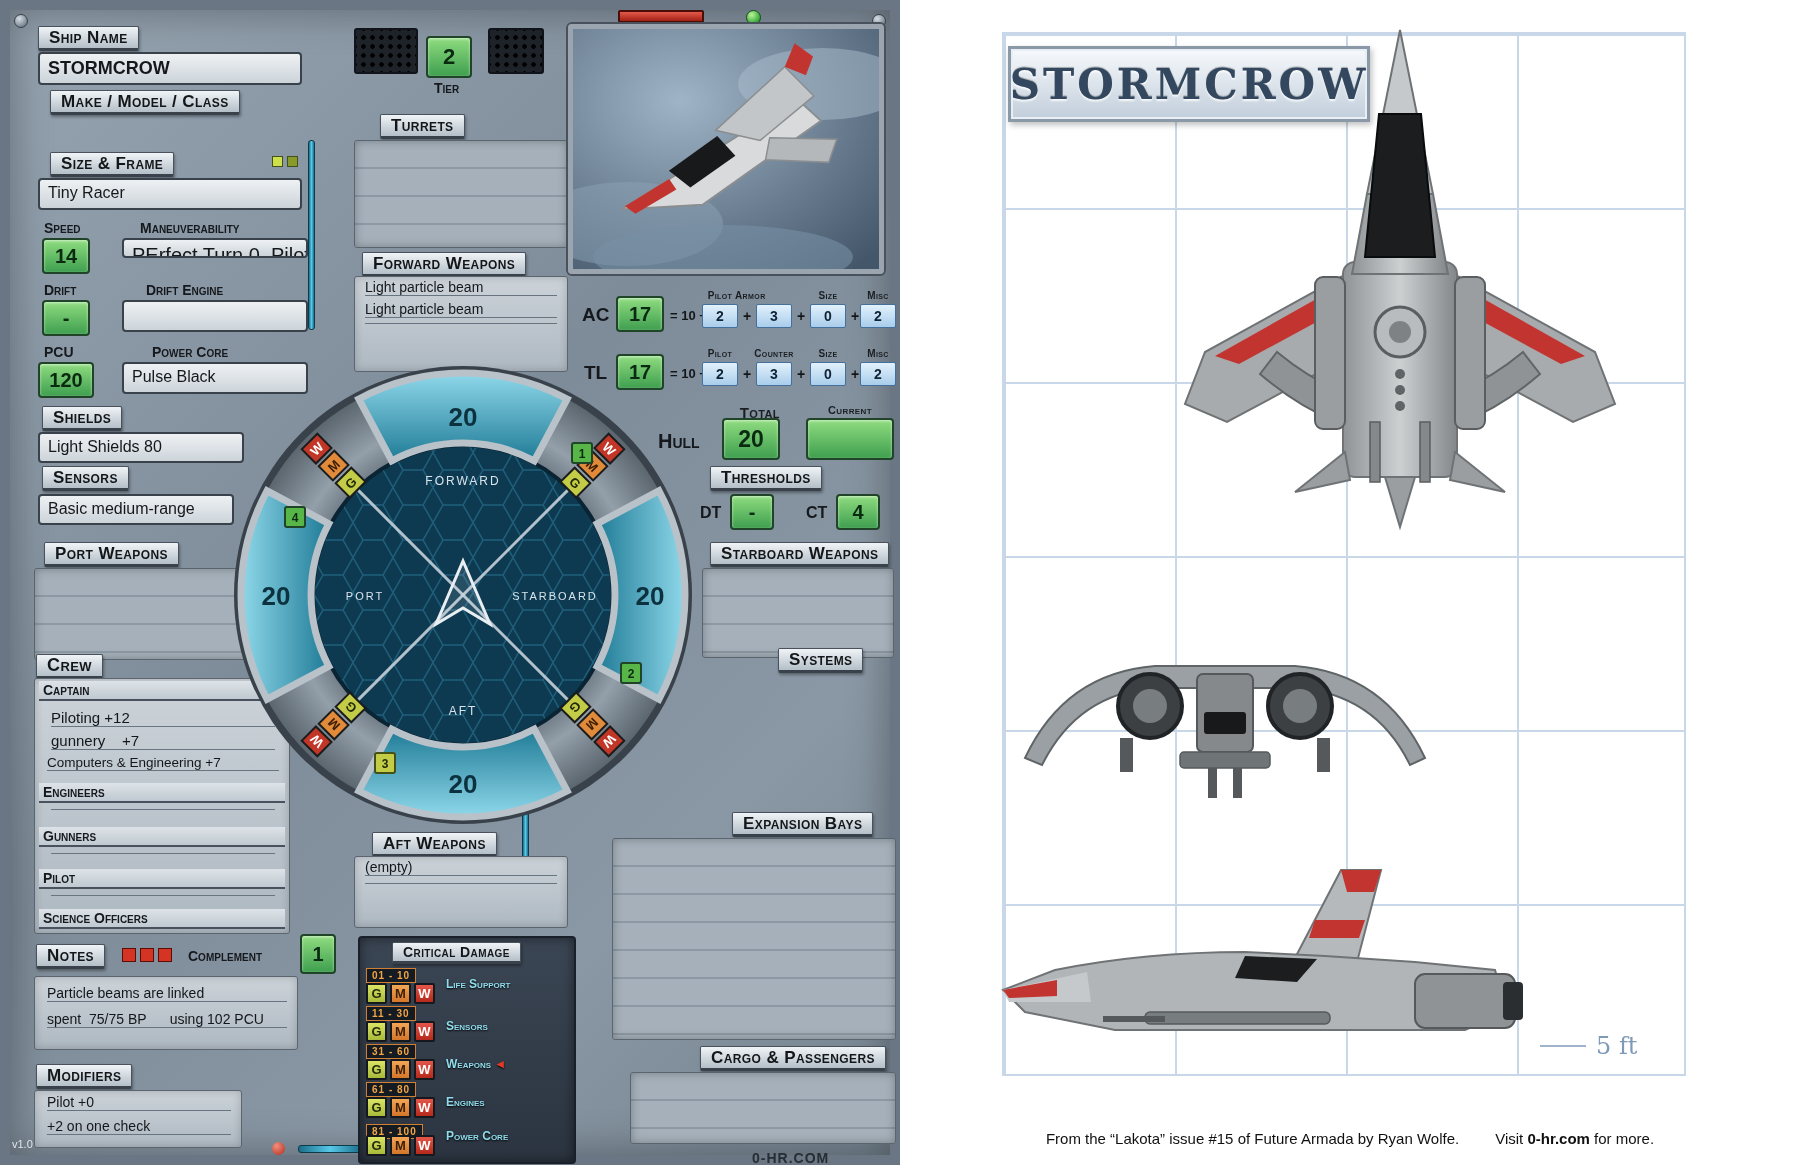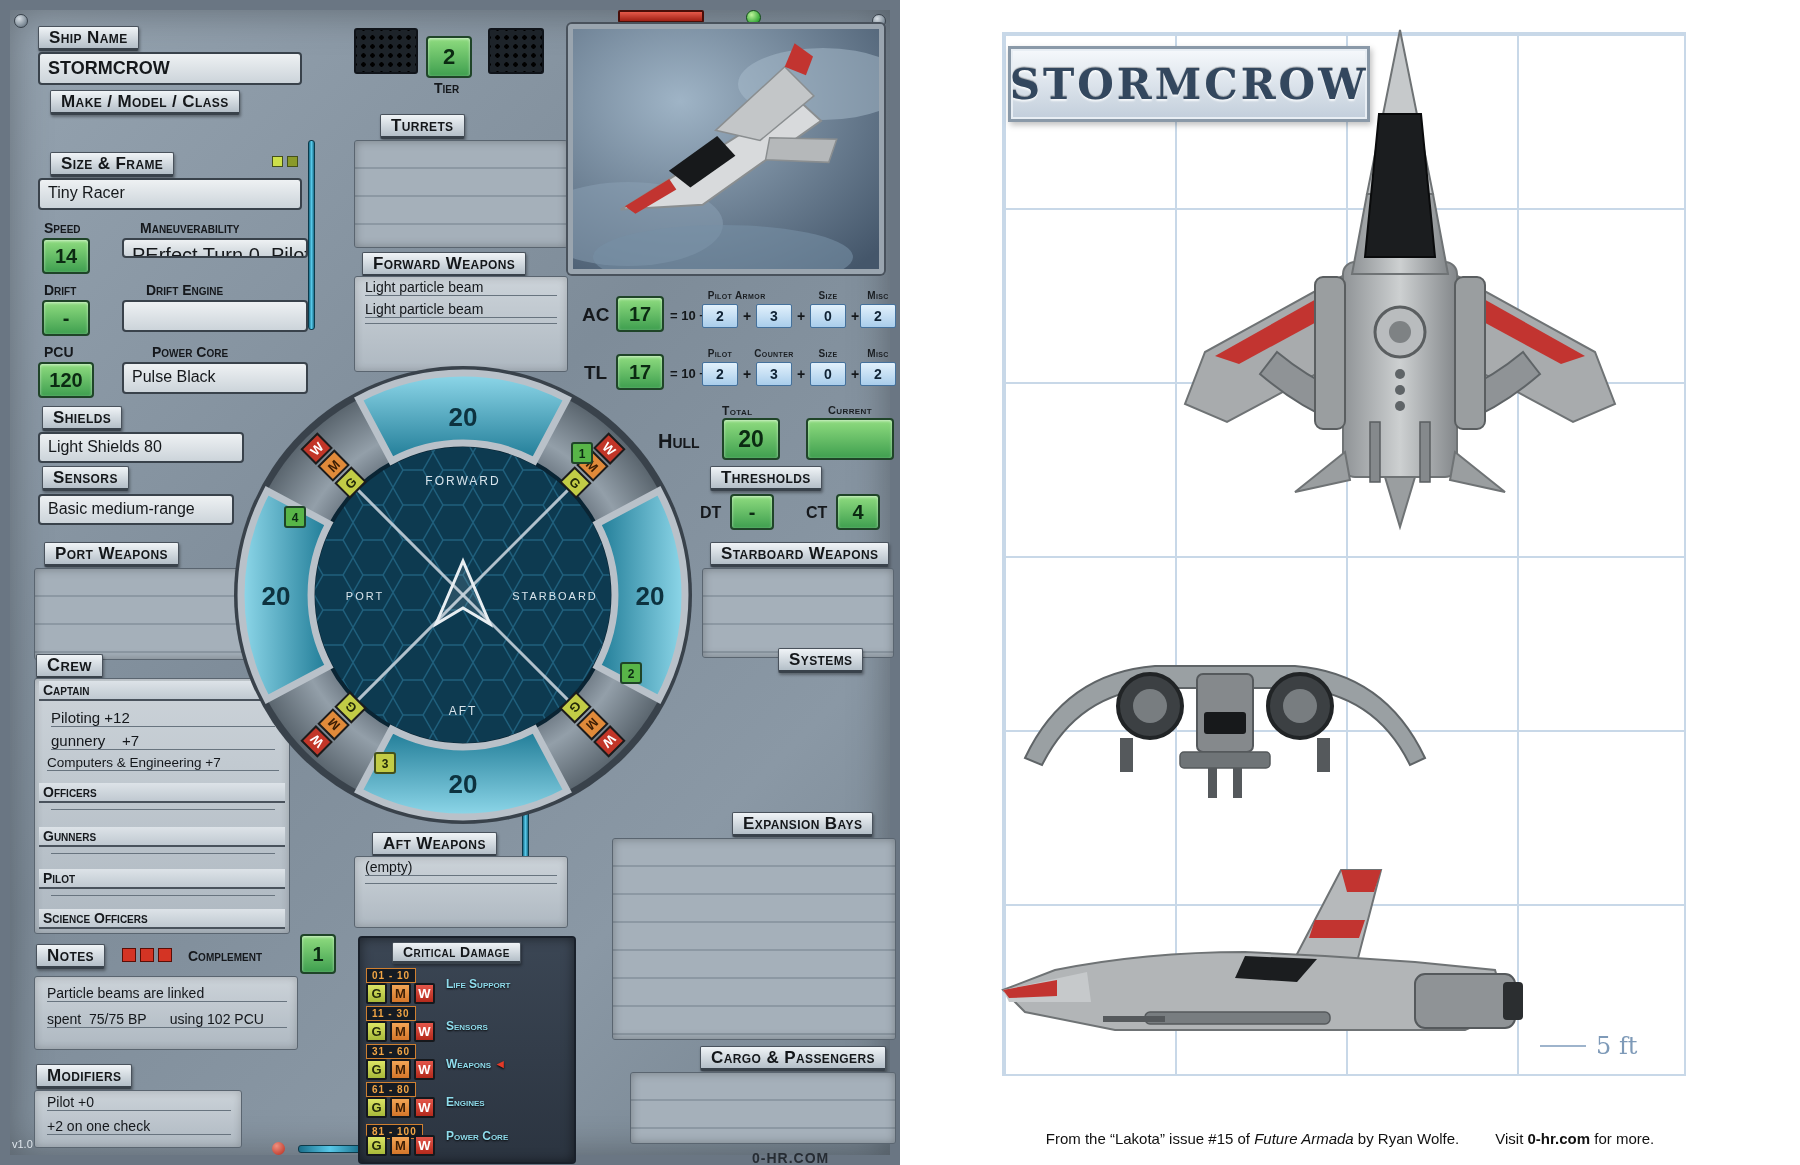--- a/index.html
+++ b/index.html
@@ -61,21 +61,21 @@
     background-image:linear-gradient(90deg,#c8d8e8 2px,transparent 2px),linear-gradient(180deg,#c8d8e8 2px,transparent 2px);
     background-size:171px 174px}
   .bp-title{position:absolute;left:108px;top:46px;width:362px;height:76px;display:flex;align-items:center;justify-content:center;
     background:linear-gradient(180deg,#f6f9fc,#c2cedb);border:3px solid #8a99a8;box-shadow:0 0 0 2px #e8eef4 inset, 2px 3px 6px rgba(0,0,0,.25);
     font-family:"DejaVu Serif",serif;font-weight:bold;font-size:42px;letter-spacing:3px;color:#33475e;
     text-shadow:0 2px 2px rgba(255,255,255,.8), 0 -1px 1px rgba(0,0,0,.3)}
   .bp-scale{position:absolute;left:640px;top:1032px;display:flex;align-items:center;gap:10px;
     font-family:"DejaVu Serif",serif;font-size:24px;color:#7e9ab8}
   .bp-scale .line{display:inline-block;width:46px;height:0;border-top:2px solid #9eb4cc}
   .bp-footer{position:absolute;left:0;top:1130px;width:900px;text-align:center;font-size:15px;color:#111}
-  .bp-footer .it{font-style:italic}
+  .bp-footer .it{}
   .bp-footer .bold{font-weight:bold}
   .bp-footer .gap{margin-left:36px}
 </style>
 </head>
 <body>
 
 <div id="app">
 
   <div class="sheet">
 
@@ -121,21 +121,21 @@
 
     <div class="hdr" style="left:34px;top:532px">Port Weapons</div>
     <div class="panel" style="left:24px;top:558px;width:232px;height:92px"></div>
 
     <div class="hdr" style="left:26px;top:644px;font-size:18px">Crew</div>
     <div class="lightpanel" style="left:24px;top:668px;width:256px;height:256px">
       <div class="rolehdr" style="top:2px">Captain</div>
       <div class="writing" style="left:16px;top:30px;width:224px">Piloting +12</div>
       <div class="writing" style="left:16px;top:53px;width:224px">gunnery    +7</div>
       <div class="writing" style="left:12px;top:76px;width:232px;font-size:13.5px">Computers &amp; Engineering +7</div>
-      <div class="rolehdr" style="top:104px">Officers</div>
+      <div class="rolehdr" style="top:104px">Engineers</div>
       <div class="writing" style="left:16px;top:130px;width:224px"></div>
       <div class="rolehdr" style="top:148px">Gunners</div>
       <div class="writing" style="left:16px;top:174px;width:224px"></div>
       <div class="rolehdr" style="top:190px">Pilot</div>
       <div class="writing" style="left:16px;top:216px;width:224px"></div>
       <div class="rolehdr" style="top:230px">Science Officers</div>
     </div>
 
     <div class="hdr" style="left:26px;top:934px">Notes</div>
     <div class="abs" style="left:112px;top:938px;width:14px;height:14px;background:#d43424;border:1px solid #5a0e06"></div>
@@ -364,21 +364,21 @@
     <div class="tinylabel" style="left:742px;top:338px;width:44px;text-align:center">Counter</div>
     <div class="blue" style="left:746px;top:352px;width:36px;height:24px">3</div>
     <div class="plus" style="left:787px;top:356px">+</div>
     <div class="tinylabel" style="left:800px;top:338px;width:36px;text-align:center">Size</div>
     <div class="blue" style="left:800px;top:352px;width:36px;height:24px">0</div>
     <div class="plus" style="left:841px;top:356px">+</div>
     <div class="tinylabel" style="left:850px;top:338px;width:36px;text-align:center">Misc</div>
     <div class="blue" style="left:850px;top:352px;width:36px;height:24px">2</div>
 
     <div class="slabel" style="left:648px;top:420px;font-size:20px">Hull</div>
-    <div class="tinylabel" style="left:712px;top:394px;width:58px;text-align:left;font-size:12px">Total</div>
+    <div class="tinylabel" style="left:712px;top:394px;width:58px;text-align:right;font-size:15px">Total</div>
     <div class="green" style="left:712px;top:408px;width:58px;height:42px;font-size:23px">20</div>
     <div class="tinylabel" style="left:796px;top:394px;width:88px;text-align:center;font-size:11px">Current</div>
     <div class="green" style="left:796px;top:408px;width:88px;height:42px"></div>
 
     <div class="hdr" style="left:700px;top:456px">Thresholds</div>
     <div class="slabel" style="left:690px;top:494px;font-size:16px">DT</div>
     <div class="green" style="left:720px;top:484px;width:44px;height:36px">-</div>
     <div class="slabel" style="left:796px;top:494px;font-size:16px">CT</div>
     <div class="green" style="left:826px;top:484px;width:44px;height:36px">4</div>
 

